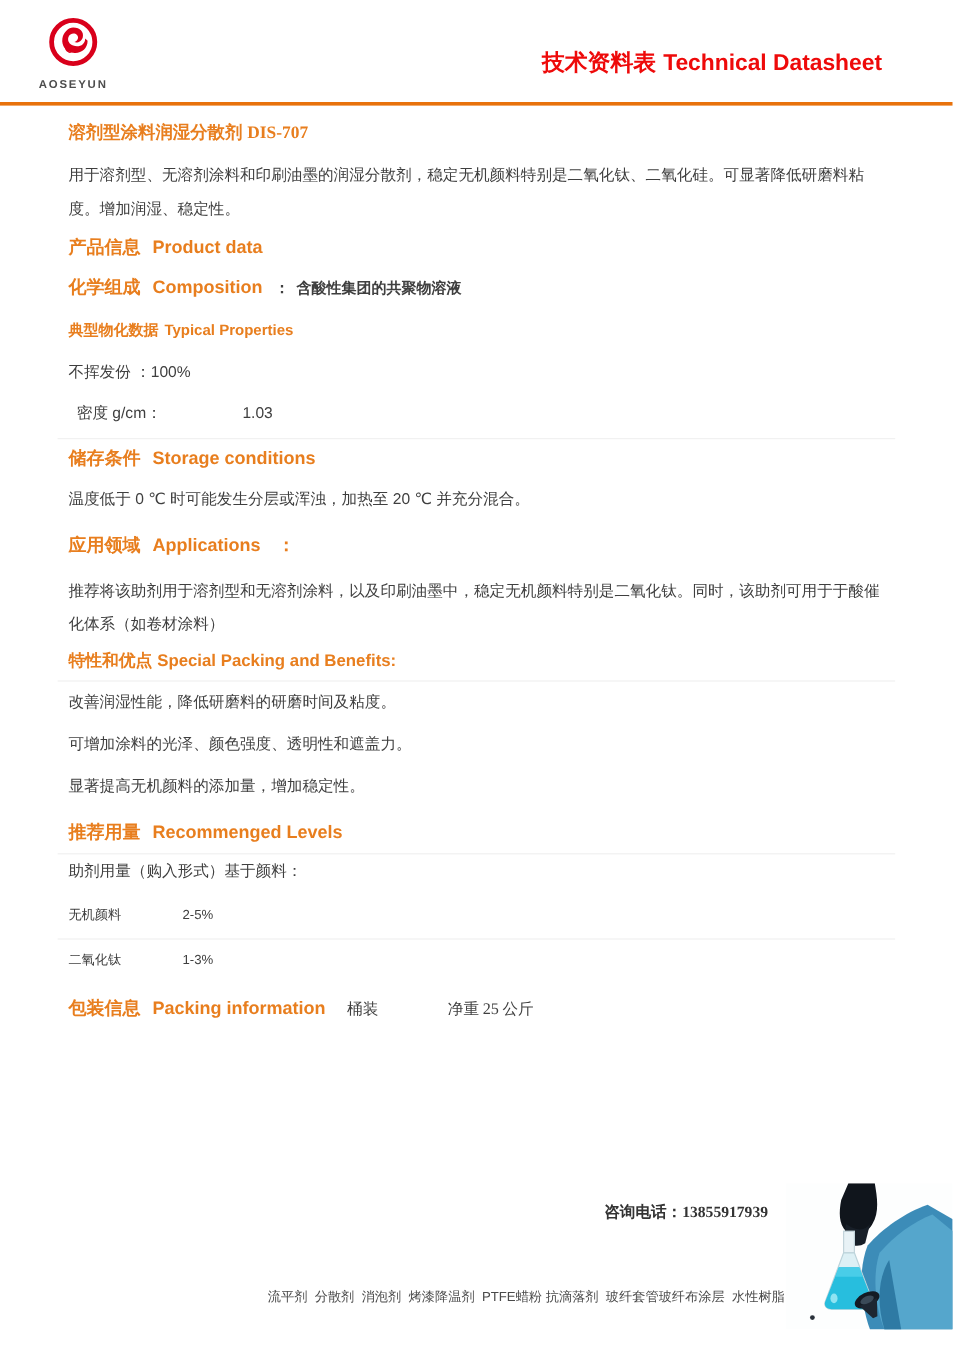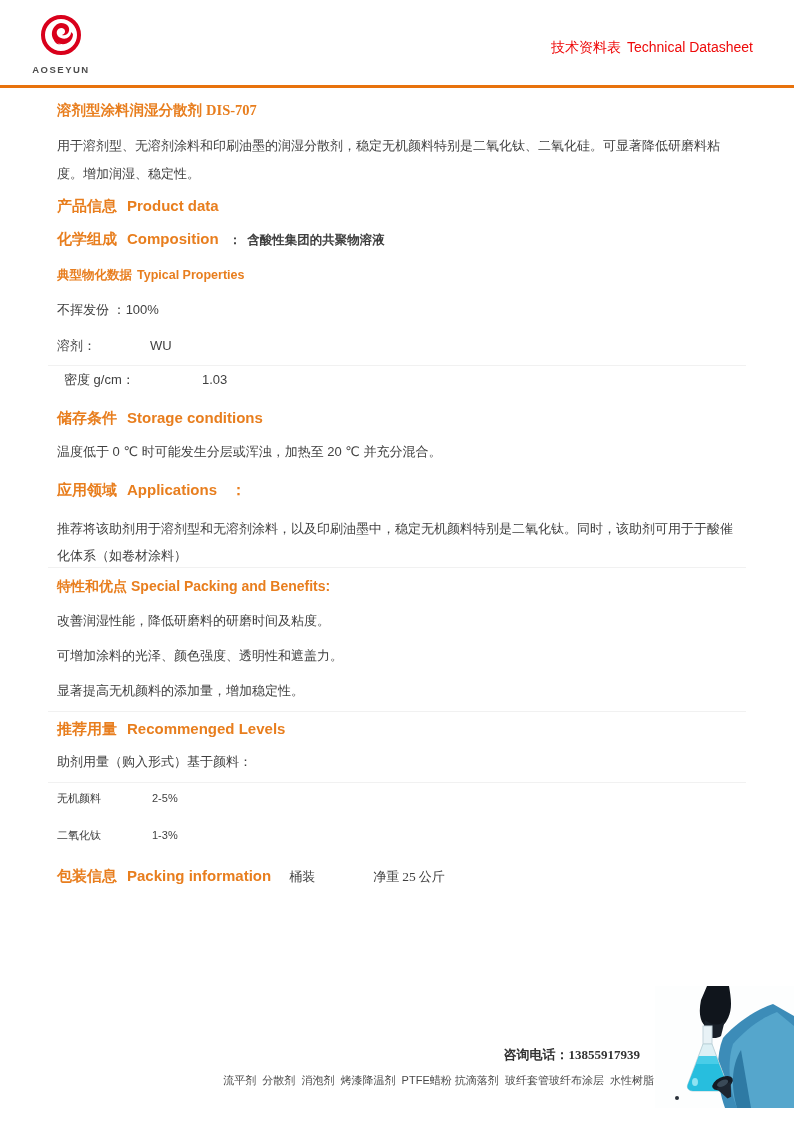--- a/index.html
+++ b/index.html
@@ -11,21 +11,21 @@
   }
   *{margin:0;padding:0;box-sizing:border-box;}
   html,body{background:#ffffff;}
   body{font-family:"Liberation Sans","DejaVu Sans",sans-serif;}
   .page{position:relative;width:794px;height:1123px;margin:0 auto;background:#fff;overflow:hidden;}
 
   
   .header{position:relative;height:88px;border-bottom:3px solid var(--rule);}
   .brand{position:absolute;left:31px;top:13px;width:60px;text-align:center;}
   .brand-name{display:block;margin-top:1px;font-size:9.5px;font-weight:bold;letter-spacing:1.5px;color:#4d4d4d;}
-  .doc-type{position:absolute;right:41px;top:39px;font-size:14px;font-weight:normal;color:var(--red);white-space:nowrap;}
+  .doc-type{position:absolute;right:59px;top:39px;font-size:19px;font-weight:bold;color:var(--red);white-space:nowrap;}
   .doc-type .zh{margin-right:6px;}
 
   
   .content{padding:0 57px;}
   .serif{font-family:"Liberation Serif","DejaVu Serif",serif;}
   .title{margin-top:13px;font-size:14.5px;font-weight:bold;color:var(--accent);}
   .body{font-size:13px;color:var(--text);}
   .intro{margin-top:12px;line-height:28px;}
 
   .sec{font-size:15px;font-weight:bold;color:var(--accent);}
@@ -64,21 +64,21 @@
   .dose-row.r2{margin-top:22px;}
   .sec-packing{margin-top:24px;white-space:nowrap;}
   .sec-packing .form{margin-left:18px;font-size:13px;font-weight:normal;color:var(--text);}
   .sec-packing .weight{margin-left:58px;font-size:13px;font-weight:normal;color:var(--text);}
   .sec-packing .weight .num{font-size:13.5px;margin:0 3px;}
 
   
   .hairline{position:absolute;left:48px;right:48px;height:0;border-top:1px solid var(--hairline);}
 
   
-  .footer-phone{position:absolute;top:1046px;right:154px;font-size:13px;font-weight:bold;color:#333;white-space:nowrap;}
+  .footer-phone{position:absolute;top:1001px;right:154px;font-size:13px;font-weight:bold;color:#333;white-space:nowrap;}
   .footer-products{position:absolute;top:1073px;right:140px;font-size:11px;color:#4a4a4a;white-space:pre;}
   .lab-photo{position:absolute;left:655px;top:986px;width:139px;height:122px;}
 </style>
 </head>
 <body>
 
 <div class="page">
 
   <div class="header">
     <div class="brand">
@@ -113,23 +113,20 @@
       <span class="zh">化学组成</span><span class="en">Composition</span><span class="body sep">：</span><span class="body val">含酸性集团的共聚物溶液</span>
     </div>
 
     <h3 class="subsec sec-typical">
       <span class="zh">典型物化数据</span><span class="en">Typical Properties</span>
     </h3>
 
     <div class="prop-row">
       <span class="lbl">不挥发份 ：</span><span class="val">100%</span>
     </div>
-    <div class="prop-row r-solvent">
-      <span class="lbl">溶剂：</span><span class="val">WU</span>
-    </div>
     <div class="prop-row r-density">
       <span class="lbl">密度 g/cm：</span><span class="val">1.03</span>
     </div>
 
     <h2 class="sec sec-storage">
       <span class="zh">储存条件</span><span class="en">Storage conditions</span>
     </h2>
     <p class="body p-storage">温度低于 0 ℃ 时可能发生分层或浑浊，加热至 20 ℃ 并充分混合。</p>
 
     <h2 class="sec sec-apps">

